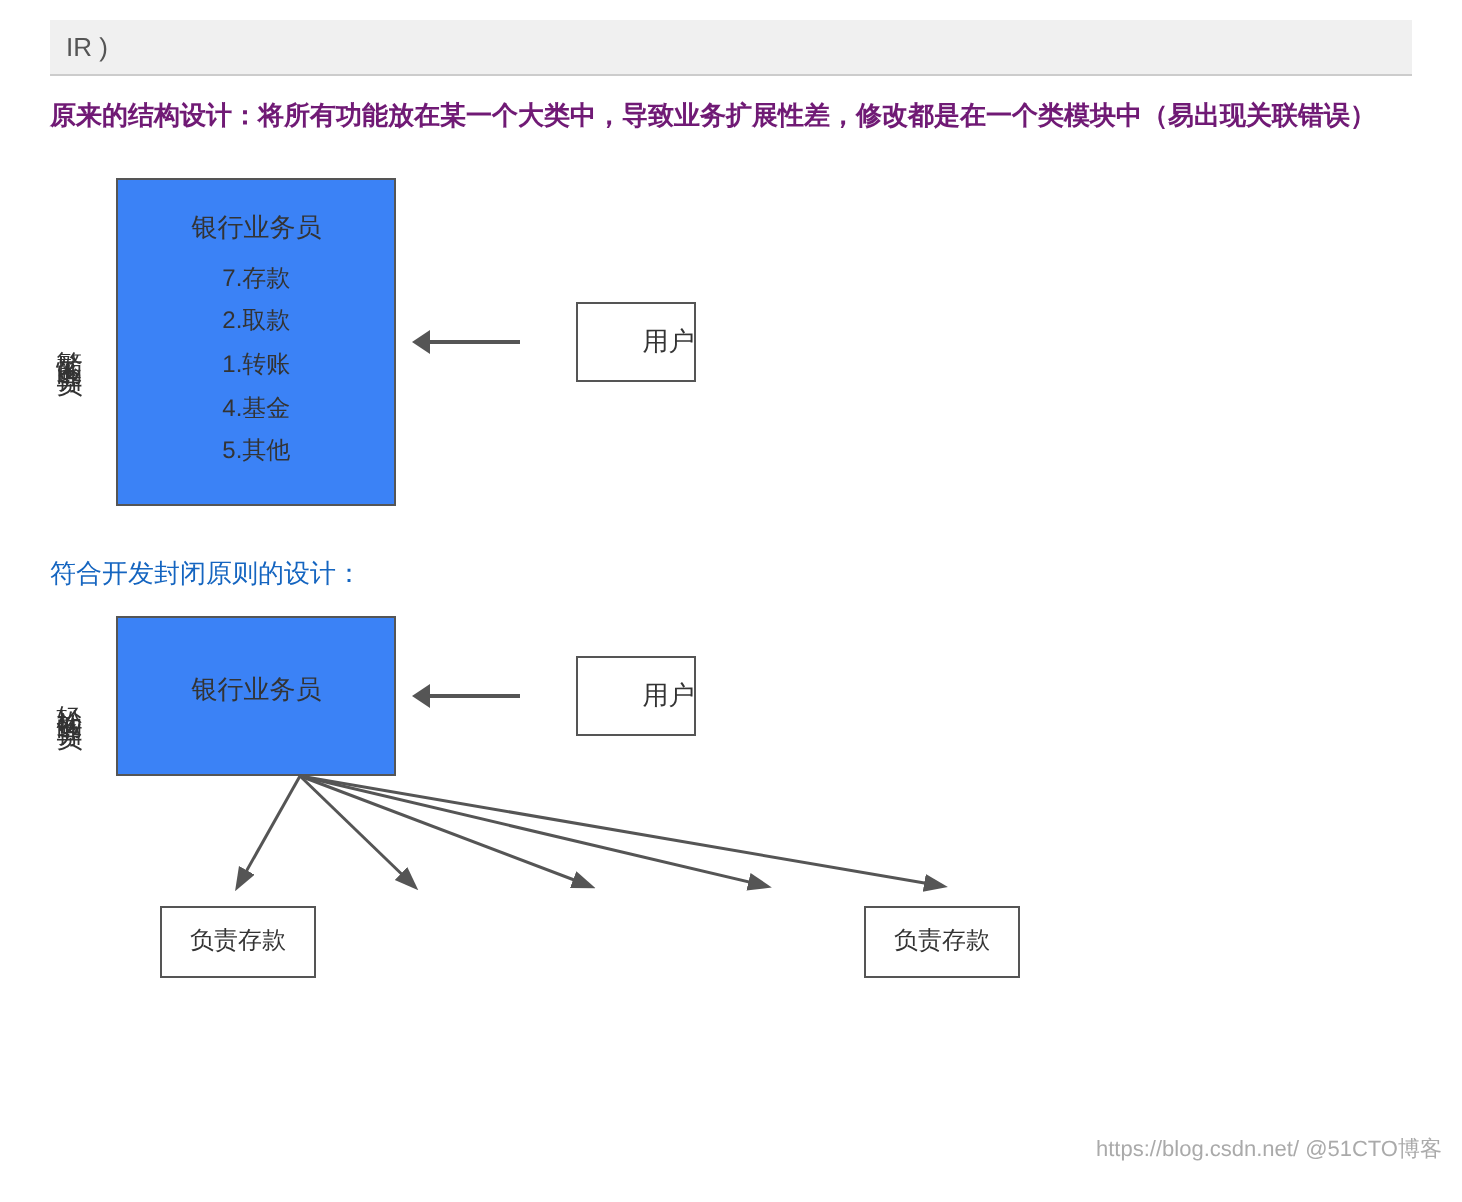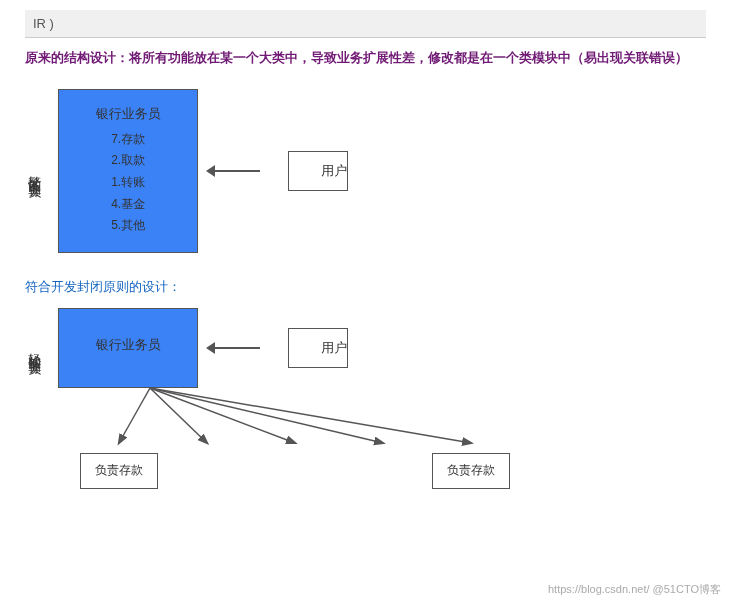--- a/index.html
+++ b/index.html
@@ -137,21 +137,21 @@
       height: 36px;
       display: flex;
       align-items: center;
       justify-content: center;
       font-size: 12px;
       background: #fff;
       text-align: center;
     }
     .watermark {
       position: fixed;
-      bottom: 4px;
+      bottom: 19px;
       right: 10px;
       font-size: 11px;
       color: #aaa;
       user-select: none;
     }
     .top-bar {
       background: #f0f0f0;
       height: 28px;
       display: flex;
       align-items: center;

